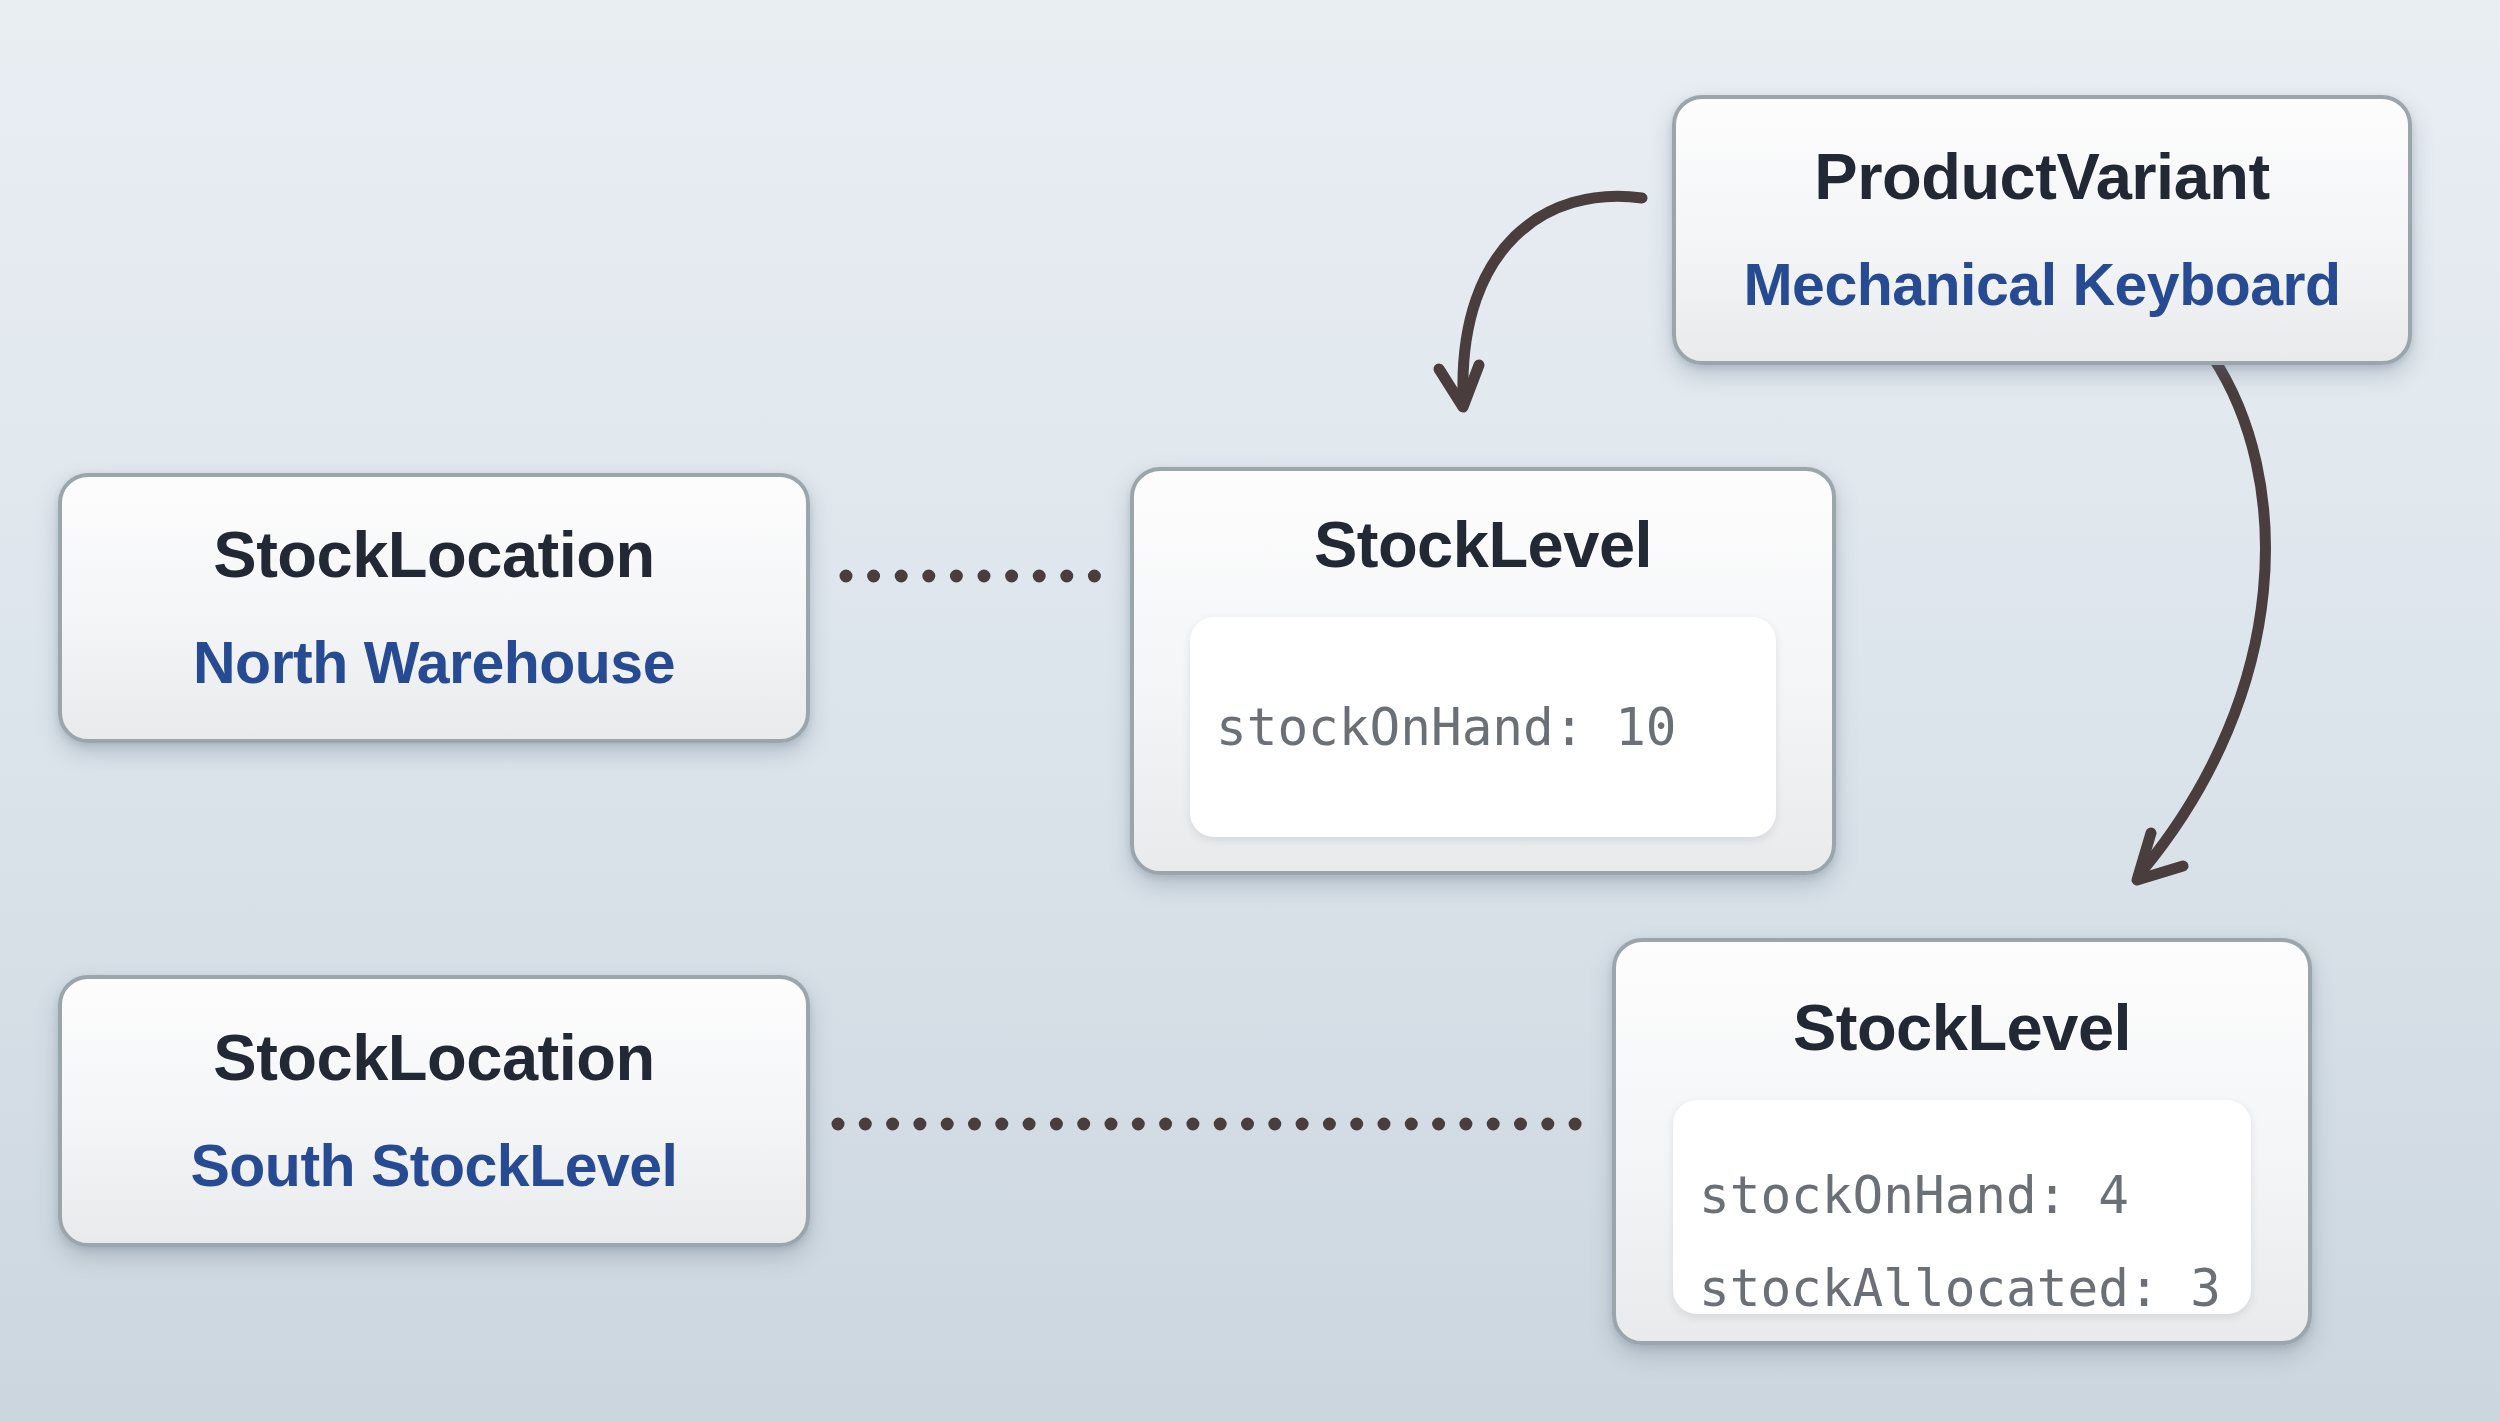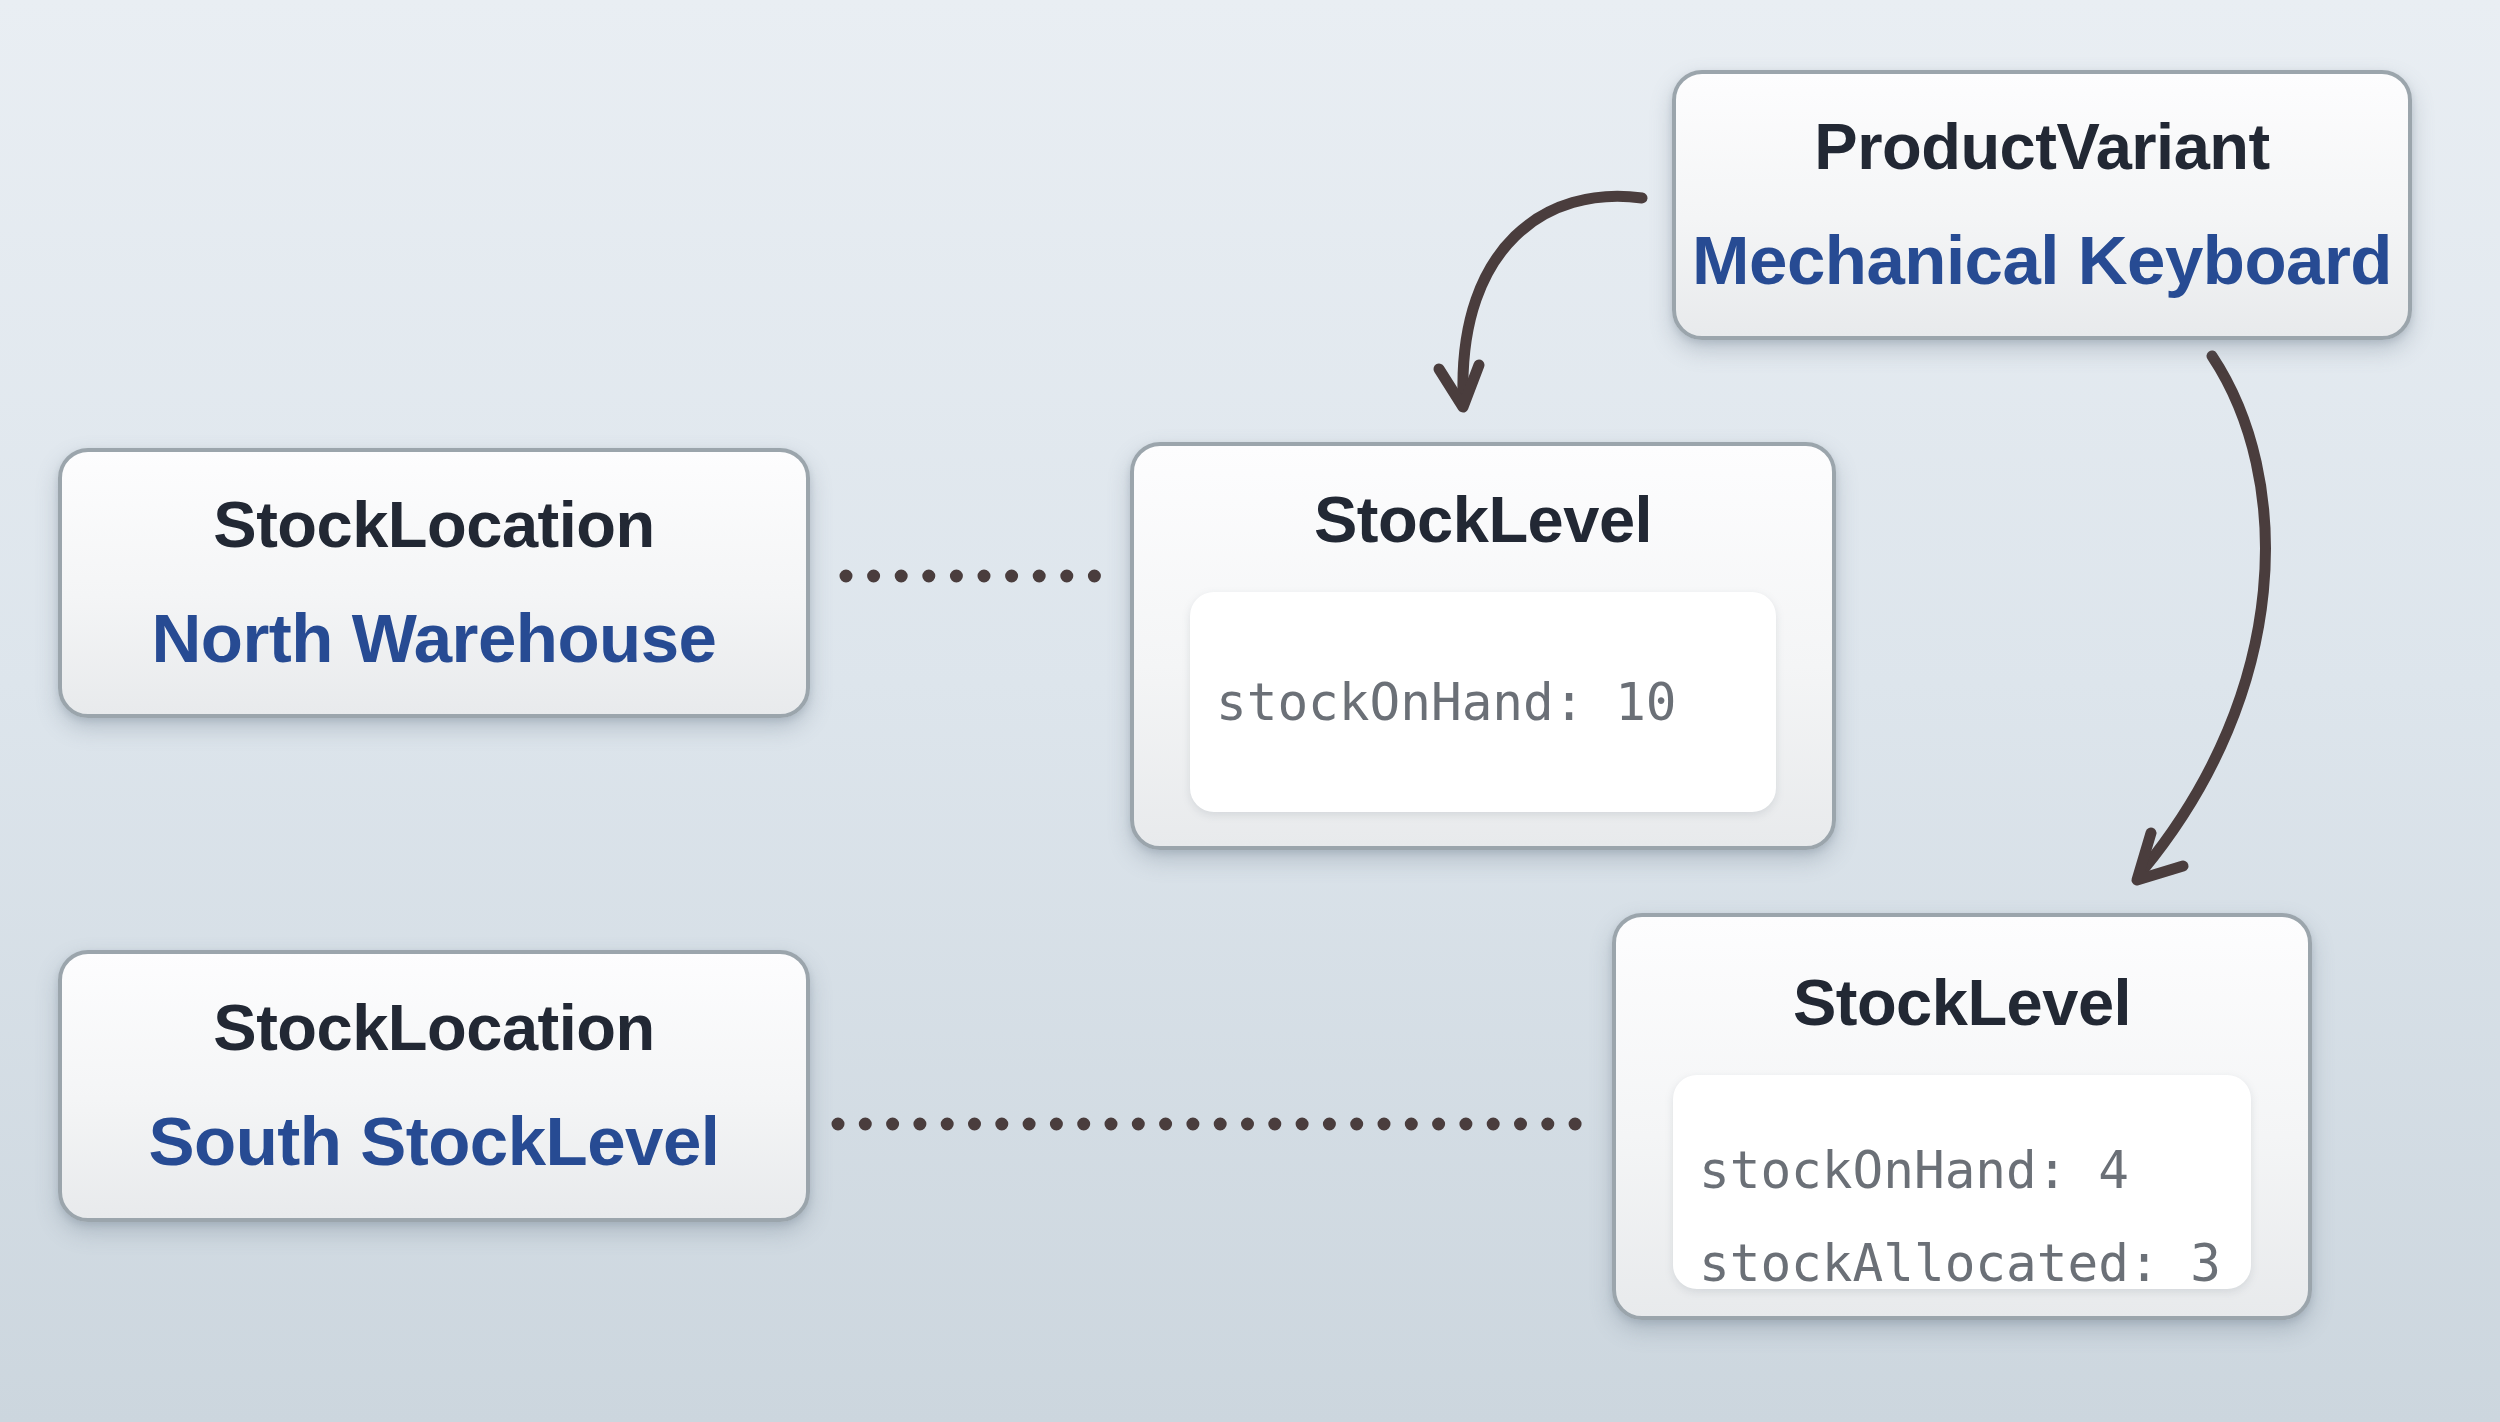--- a/index.html
+++ b/index.html
@@ -36,32 +36,32 @@
   .node{
     position:absolute;z-index:2;
     box-sizing:border-box;
     border:4px solid var(--node-border-color,#9ba5ac);
     border-radius:30px;
     background:linear-gradient(180deg,
       var(--node-fill-top,#fdfdfe) 0%,
       #f4f5f6 55%,
       var(--node-fill-bottom,#e8eaec) 100%);
     box-shadow:0 10px 22px rgba(96,112,128,.30), 0 3px 6px rgba(96,112,128,.18);
-    display:flex;flex-direction:column;align-items:center;
+    display:flex;flex-direction:column;align-items:center;margin-top:25px;
   }
   .node.pair{justify-content:center;}
   .entity-title{
     font-size:65px;font-weight:bold;
     color:var(--entity-title-color,#222834);
     letter-spacing:-0.5px;
     line-height:1.05;
     white-space:nowrap;
   }
   .instance-label{
-    font-size:69px;font-weight:bold;
+    font-size:59px;font-weight:bold;
     color:var(--accent-blue,#274b93);
     letter-spacing:-0.5px;
     line-height:1.05;
     white-space:nowrap;
   }
   .node.pair .entity-title{margin-bottom:44px;}
 
   .node-product-variant{left:1672px;top:70px;width:740px;height:270px;}
   .node-stock-location-north{left:58px;top:448px;width:752px;height:270px;}
   .node-stock-location-south{left:58px;top:950px;width:752px;height:272px;}

